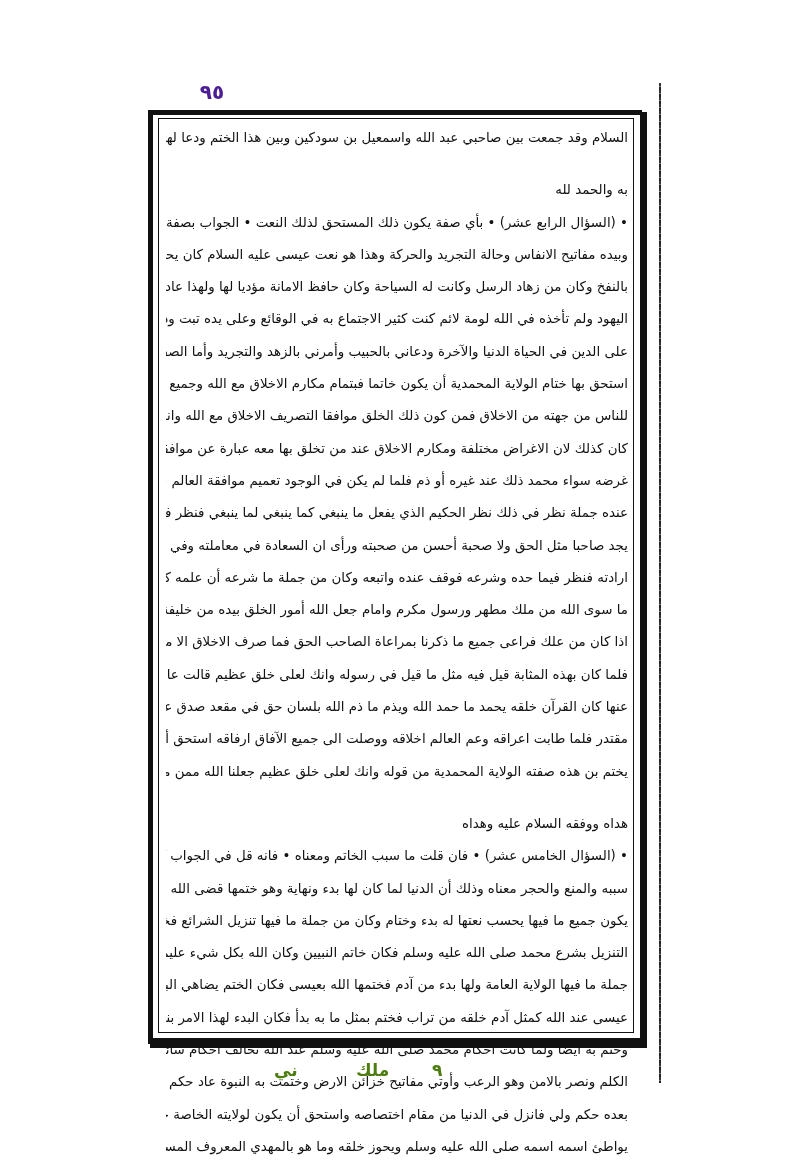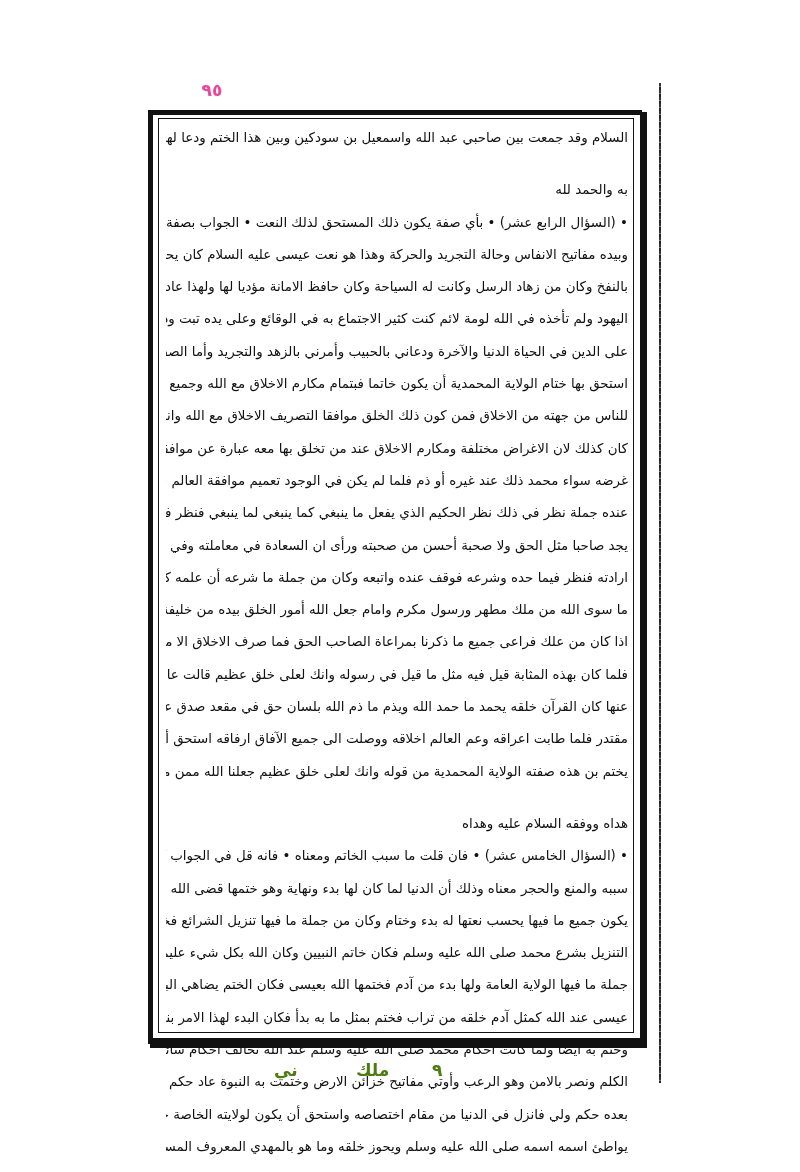--- a/index.html
+++ b/index.html
@@ -14,23 +14,23 @@
       overflow: hidden;
       font-family: "DejaVu Sans", sans-serif;
       color: #111111;
     }
     .page-number {
       position: absolute;
       left: 182px;
       top: 80px;
       width: 60px;
       text-align: center;
-      font-size: 17px;
+      font-size: 20px;
       font-weight: bold;
-      color: #ec4899;
+      color: #4c1d95;
       direction: rtl;
     }
     .edge-line {
       position: absolute;
       left: 659px;
       top: 83px;
       width: 2px;
       height: 1000px;
       background: repeating-linear-gradient(to bottom, #333 0 3px, #777 3px 4px, #222 4px 7px);
     }

